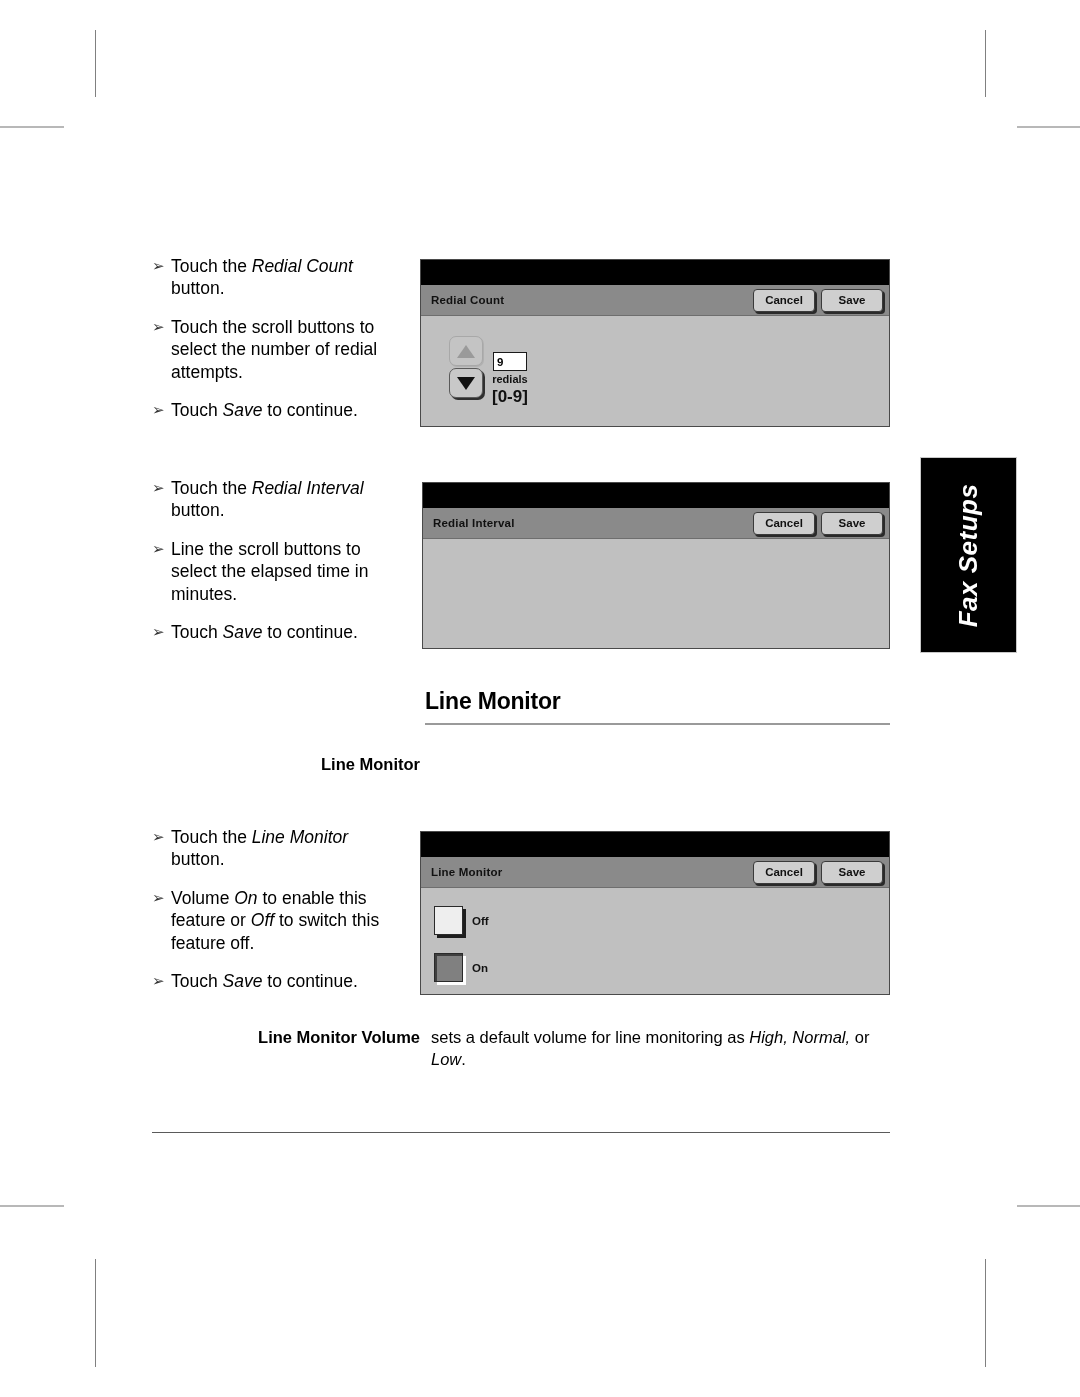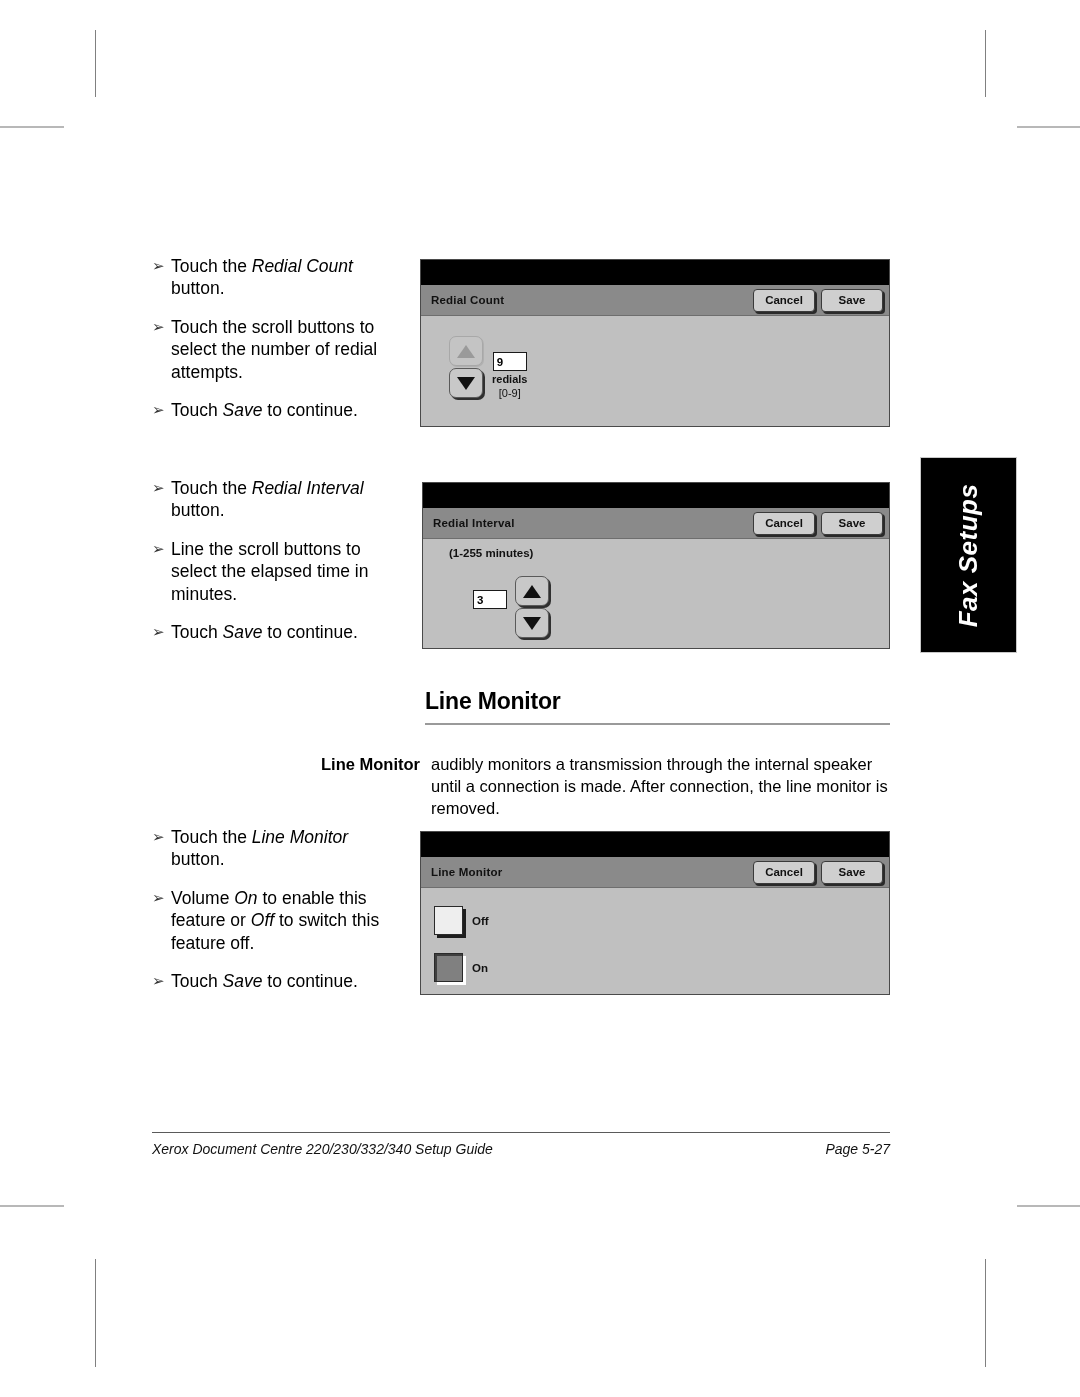--- a/index.html
+++ b/index.html
@@ -150,22 +150,22 @@
     padding-left: 3px;
     box-sizing: border-box;
     color: #000;
   }
   .unit-label {
     font-size: 11px;
     font-weight: bold;
     color: #111;
   }
   .range-label {
-    font-size: 11px;
-    font-weight: normal;
+    font-size: 17px;
+    font-weight: bold;
     color: #111;
     text-align: center;
   }
   .hint-label {
     font-size: 11.5px;
     font-weight: bold;
     color: #111;
   }
 
   
@@ -349,50 +349,33 @@
 
   <div class="panel" style="left:422px; top:482px; width:468px; height:167px;">
     <div class="panel-blackbar"></div>
     <div class="panel-titlebar">
       <div class="panel-title">Redial Interval</div>
       <div class="panel-buttons">
         <div class="tbtn">Cancel</div>
         <div class="tbtn">Save</div>
       </div>
     </div>
-    <div class="panel-body">
-      <div class="hint-label" style="position:absolute; left:26px; top:8px;">(1-255 minutes)</div>
-      <div style="position:absolute; left:50px; top:37px; display:flex; align-items:flex-start; gap:8px;">
-        <div style="padding-top:14px;">
-          <div class="valuebox">3</div>
-        </div>
-        <div style="display:flex; flex-direction:column; gap:2px;">
-          <div class="arrow-btn">
-              <span class="tri up"></span>
-            </div>
-          <div class="arrow-btn">
-              <span class="tri down"></span>
-            </div>
-        </div>
-      </div>
-    </div>
   </div>
 
   <div class="sidetab" style="left:920px; top:457px; width:97px; height:196px;">
     <span>Fax Setups</span>
   </div>
 
   <div class="section-head" style="top:688px;">
     <h2>Line Monitor</h2>
     <div class="section-rule"></div>
   </div>
 
   <div class="defblock" style="left:152px; top:754px; width:738px;">
     <div class="defterm" style="width:268px;">Line Monitor</div>
-    <div class="defdesc">audibly monitors a transmission through the internal speaker until a connection is made. After connection, the line monitor is removed.</div>
   </div>
 
   <div class="bullet-list" style="top:826px;">
     <div class="bullet">
       <span class="bullet-marker">➢</span>
       <span class="bullet-text"><span>Touch the </span><i>Line Monitor</i><span> button.</span></span>
     </div>
     <div class="bullet">
       <span class="bullet-marker">➢</span>
       <span class="bullet-text"><span>Volume </span><i>On</i><span> to enable this feature or </span><i>Off</i><span> to switch this feature off.</span></span>
@@ -417,20 +400,20 @@
         <div class="optbox off"></div>
         <div class="optlabel">Off</div>
       </div>
       <div class="optrow" style="position:absolute; left:13px; top:65px;">
         <div class="optbox on"></div>
         <div class="optlabel">On</div>
       </div>
     </div>
   </div>
 
+  <div class="defblock" style="left:152px; top:1027px; width:738px;">
+    <div class="defterm" style="width:268px;">Line Monitor Volume</div>
+    <div class="defdesc"><span>sets a default volume for line monitoring as </span><i>High, Normal,</i><span> or </span><i>Low</i><span>.</span></div>
+  </div>
 
   <div class="footer-rule"></div>
-  <div class="footer">
-    <div>Xerox Document Centre 220/230/332/340 Setup Guide</div>
-    <div>Page 5-27</div>
-  </div>
 
 </div>
 
 </body></html>

